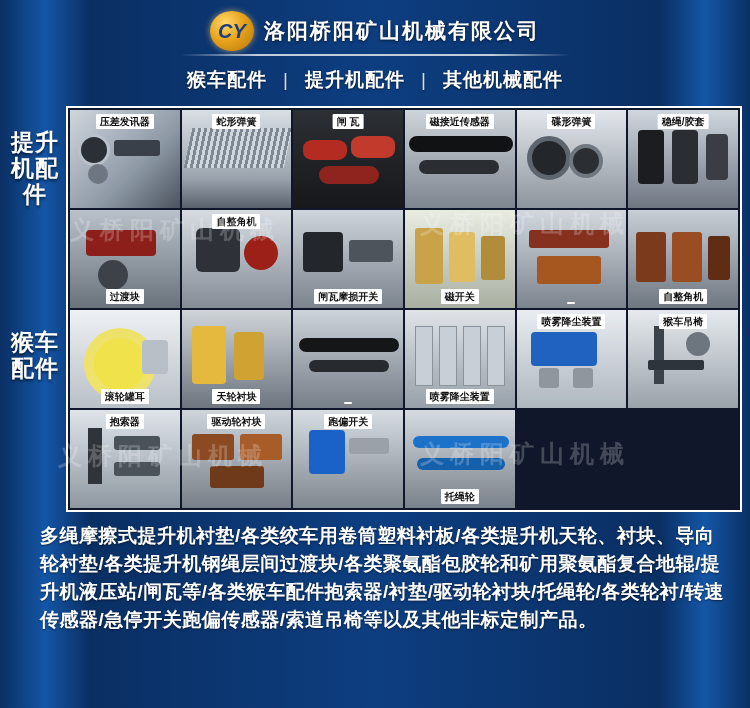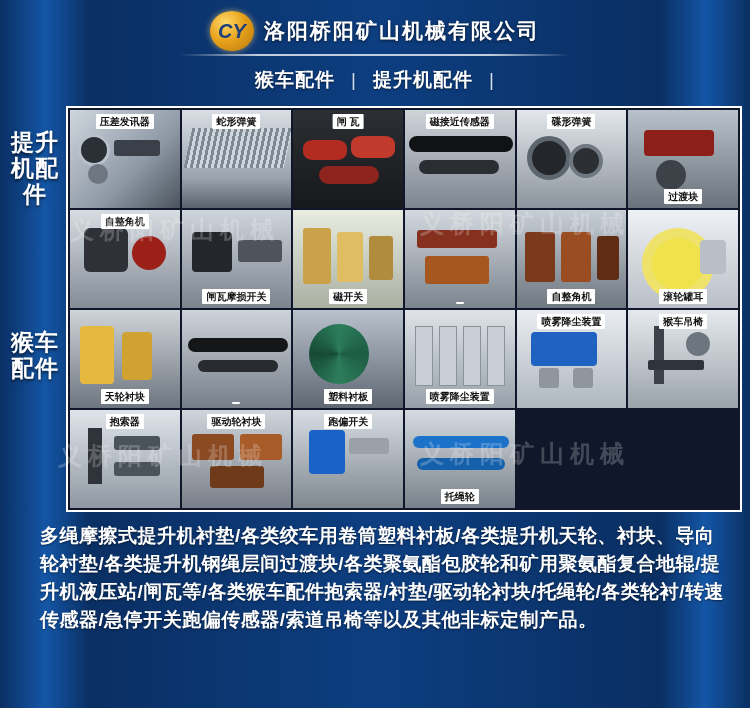--- a/index.html
+++ b/index.html
@@ -100,20 +100,21 @@
       <div class="company">洛阳桥阳矿山机械有限公司</div>
     </div>
     <div class="header-rule"></div>
   </div>
 
   <div class="nav">
     <span>猴车配件</span>
     <span class="sep">|</span>
     <span>提升机配件</span>
     <span class="sep">|</span>
+    <span>其他机械配件</span>
   </div>
 
   <div class="side-label" id="side-hoist">提升机配件</div>
   <div class="side-label" id="side-monkey">猴车配件</div>
 
   <div class="grid-area">
 
     <div class="cell">
       <div class="photo" style="background:linear-gradient(135deg,#cfd6dd,#8e99a6 60%,#4b545e);">
         <div class="g ring" style="left:8px;top:24px;width:26px;height:26px;background:#2b2f36;border:3px solid #b9c2cb;"></div>
@@ -148,20 +149,28 @@
     </div>
 
     <div class="cell">
       <div class="photo" style="background:linear-gradient(180deg,#e3e7ec,#8c949d);">
         <div class="g ring" style="left:10px;top:26px;width:34px;height:34px;background:#23262a;border:5px solid #5d656f;"></div>
         <div class="g ring" style="left:52px;top:34px;width:26px;height:26px;background:#2b2f34;border:4px solid #6f7780;"></div>
       </div>
       <div class="cap top">碟形弹簧</div>
     </div>
 
+    <div class="cell">
+      <div class="photo" style="background:linear-gradient(180deg,#cfd6de,#6e7682);">
+        <div class="g" style="left:10px;top:20px;width:26px;height:54px;background:#1b1d20;border-radius:4px;"></div>
+        <div class="g" style="left:44px;top:20px;width:26px;height:54px;background:#2a2d31;border-radius:4px;"></div>
+        <div class="g" style="left:78px;top:24px;width:22px;height:46px;background:#3a3e44;border-radius:4px;"></div>
+      </div>
+      <div class="cap top">稳绳/胶套</div>
+    </div>
 
     <div class="cell">
       <div class="photo" style="background:linear-gradient(180deg,#b9c1ca,#6a727c);">
         <div class="g" style="left:16px;top:20px;width:70px;height:26px;background:#8d1f1a;border-radius:4px;"></div>
         <div class="g ring" style="left:28px;top:50px;width:30px;height:30px;background:#3d4248;"></div>
       </div>
       <div class="cap">过渡块</div>
     </div>
 
     <div class="cell">
@@ -224,26 +233,20 @@
     </div>
 
     <div class="cell">
       <div class="photo" style="background:linear-gradient(180deg,#cdd3da,#767e88);">
         <div class="g" style="left:6px;top:28px;width:100px;height:14px;background:#141618;border-radius:7px;"></div>
         <div class="g" style="left:16px;top:50px;width:80px;height:12px;background:#272a2e;border-radius:6px;"></div>
       </div>
       <div class="cap"></div>
     </div>
 
-    <div class="cell">
-      <div class="photo" style="background:linear-gradient(180deg,#b9c2cc,#5f6872);">
-        <div class="g ring" style="left:16px;top:14px;width:60px;height:60px;background:conic-gradient(#2c7d5b,#1d5c44,#2c7d5b,#174a37,#2c7d5b);"></div>
-      </div>
-      <div class="cap">塑料衬板</div>
-    </div>
 
     <div class="cell">
       <div class="photo" style="background:linear-gradient(180deg,#dfe3e8,#97a0a9);">
         <div class="g" style="left:10px;top:16px;width:16px;height:58px;background:#c9cfd6;border:1px solid #8a939c;"></div>
         <div class="g" style="left:34px;top:16px;width:16px;height:58px;background:#c9cfd6;border:1px solid #8a939c;"></div>
         <div class="g" style="left:58px;top:16px;width:16px;height:58px;background:#c9cfd6;border:1px solid #8a939c;"></div>
         <div class="g" style="left:82px;top:16px;width:16px;height:58px;background:#c9cfd6;border:1px solid #8a939c;"></div>
       </div>
       <div class="cap">喷雾降尘装置</div>
     </div>

